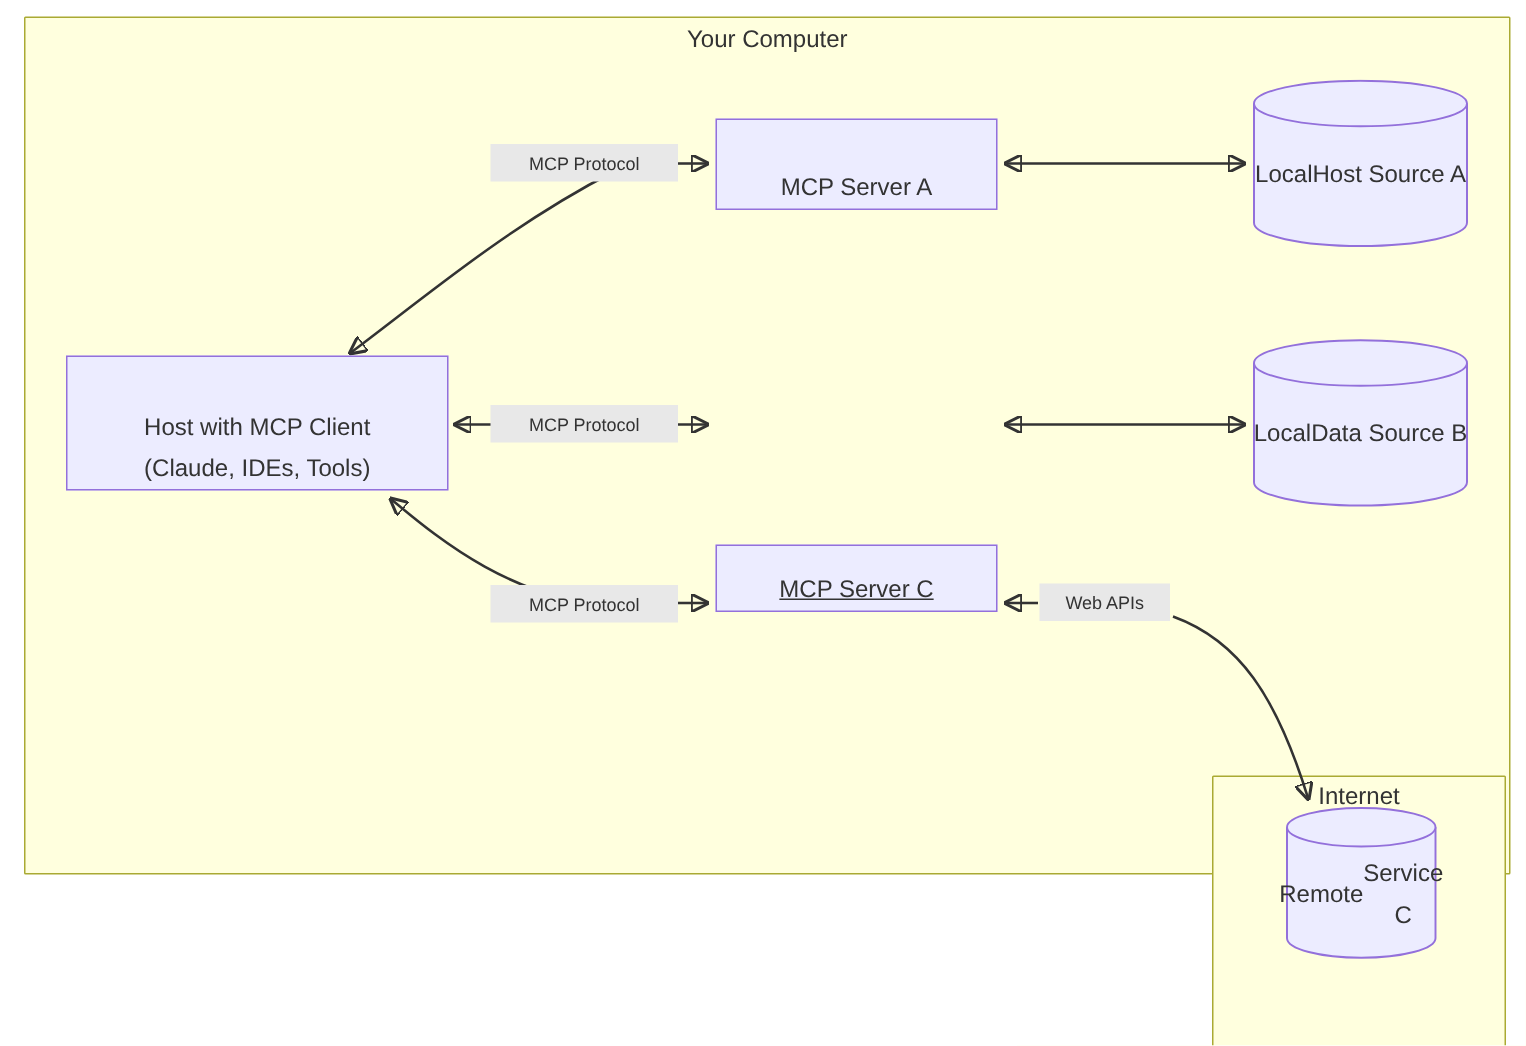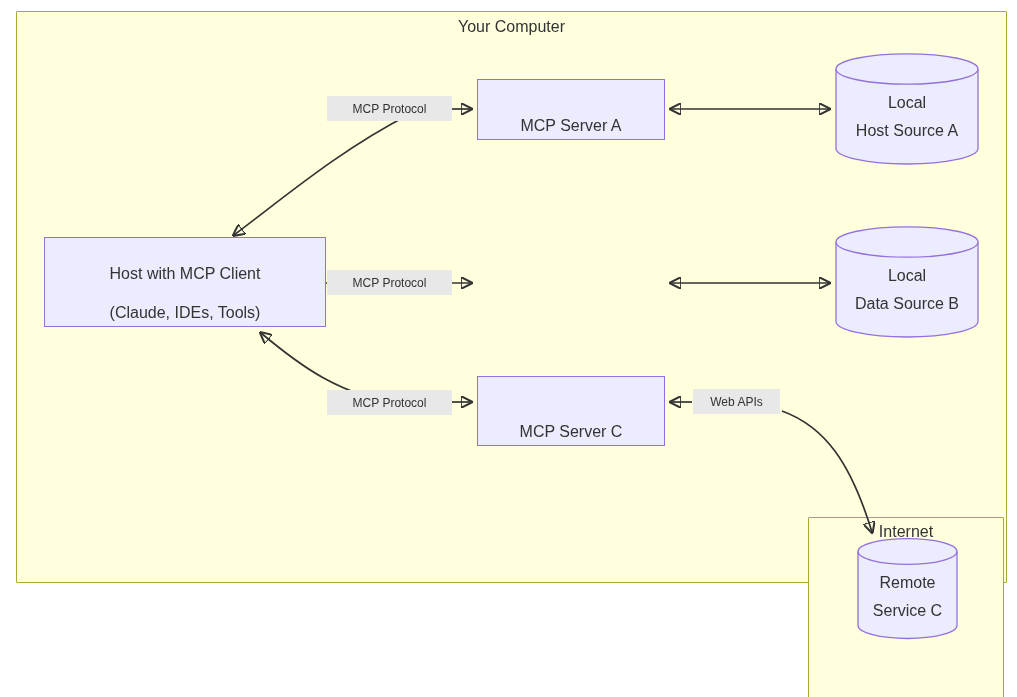--- a/index.html
+++ b/index.html
@@ -26,32 +26,32 @@
   .cluster-internet{left:808px;top:517px;width:196px;height:187px;}
   .cluster-internet .cluster-label{top:5px;}
 
   .edges{position:absolute;left:0;top:0;width:1017px;height:697px;z-index:2;pointer-events:none;}
   .edges path,.edges line{stroke:var(--edge-color);stroke-width:1.7;fill:none;}
   .arrowhead{fill:var(--edge-color);}
 
   .node{position:absolute;z-index:3;display:flex;flex-direction:column;align-items:center;justify-content:flex-end;
         background:var(--node-fill);border:1.4px solid var(--node-stroke);
         font-size:16px;line-height:27px;text-align:center;color:var(--text-color);}
-  .node-host{left:44px;top:237px;width:282px;height:90px;gap:12px;}
+  .node-host{left:44px;top:237px;width:255px;height:90px;}
   .node-server-a{left:477px;top:79px;width:188px;height:61px;}
   .node-server-b{left:477px;top:252px;width:188px;height:61px;}
-  .node-server-c{left:477px;top:376px;width:188px;height:70px;}
+  .node-server-c{left:477px;top:363px;width:188px;height:45px;text-decoration:underline;}
 
   .cylinder{position:absolute;z-index:3;background:transparent;border:none;}
   .cyl-a{left:835px;top:53px;width:144px;height:112px;}
   .cyl-b{left:835px;top:226px;width:144px;height:112px;}
   .cyl-c{left:857px;top:538px;width:101px;height:102px;}
   .cylinder svg{position:absolute;left:0;top:0;}
   .cyl-shape-body{fill:var(--node-fill);stroke:var(--node-stroke);stroke-width:1.3;}
-  .cyl-text{position:absolute;left:0;right:0;top:0;bottom:0;display:flex;flex-direction:column;
+  .cyl-text{position:absolute;left:0;right:0;top:0;bottom:0;display:flex;flex-direction:row;
             align-items:center;justify-content:center;padding-top:16px;
             font-size:16px;line-height:28px;text-align:center;color:var(--text-color);}
 
   .edge-label{position:absolute;z-index:4;background:var(--edge-label-bg);
               font-size:12px;color:var(--text-color);text-align:center;
               display:flex;align-items:center;justify-content:center;}
   .lbl-mcp-a{left:327px;top:96px;width:125px;height:25px;}
   .lbl-mcp-b{left:327px;top:270px;width:125px;height:25px;}
   .lbl-mcp-c{left:327px;top:390px;width:125px;height:25px;}
   .lbl-web-apis{left:693px;top:389px;width:87px;height:25px;}

